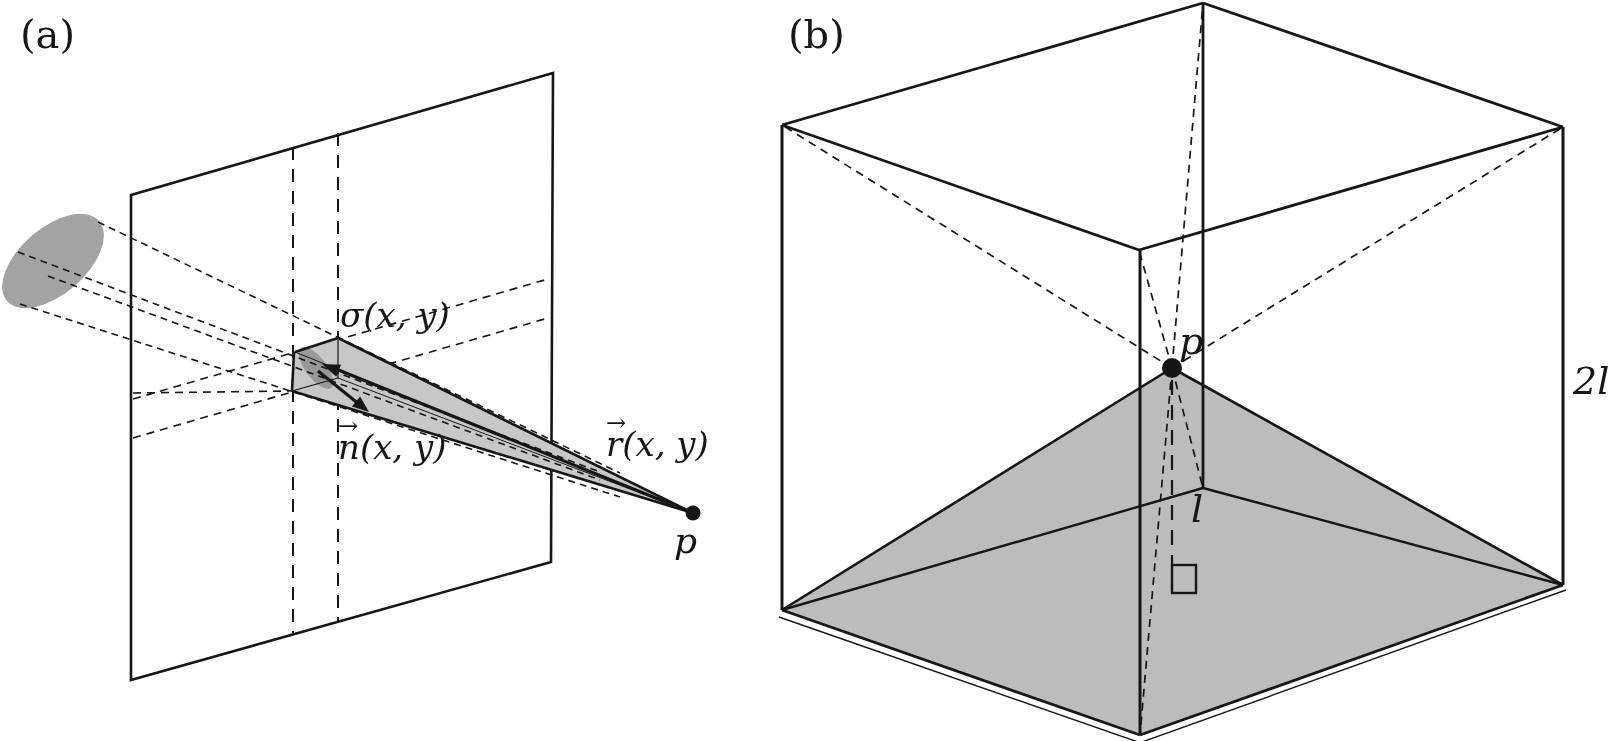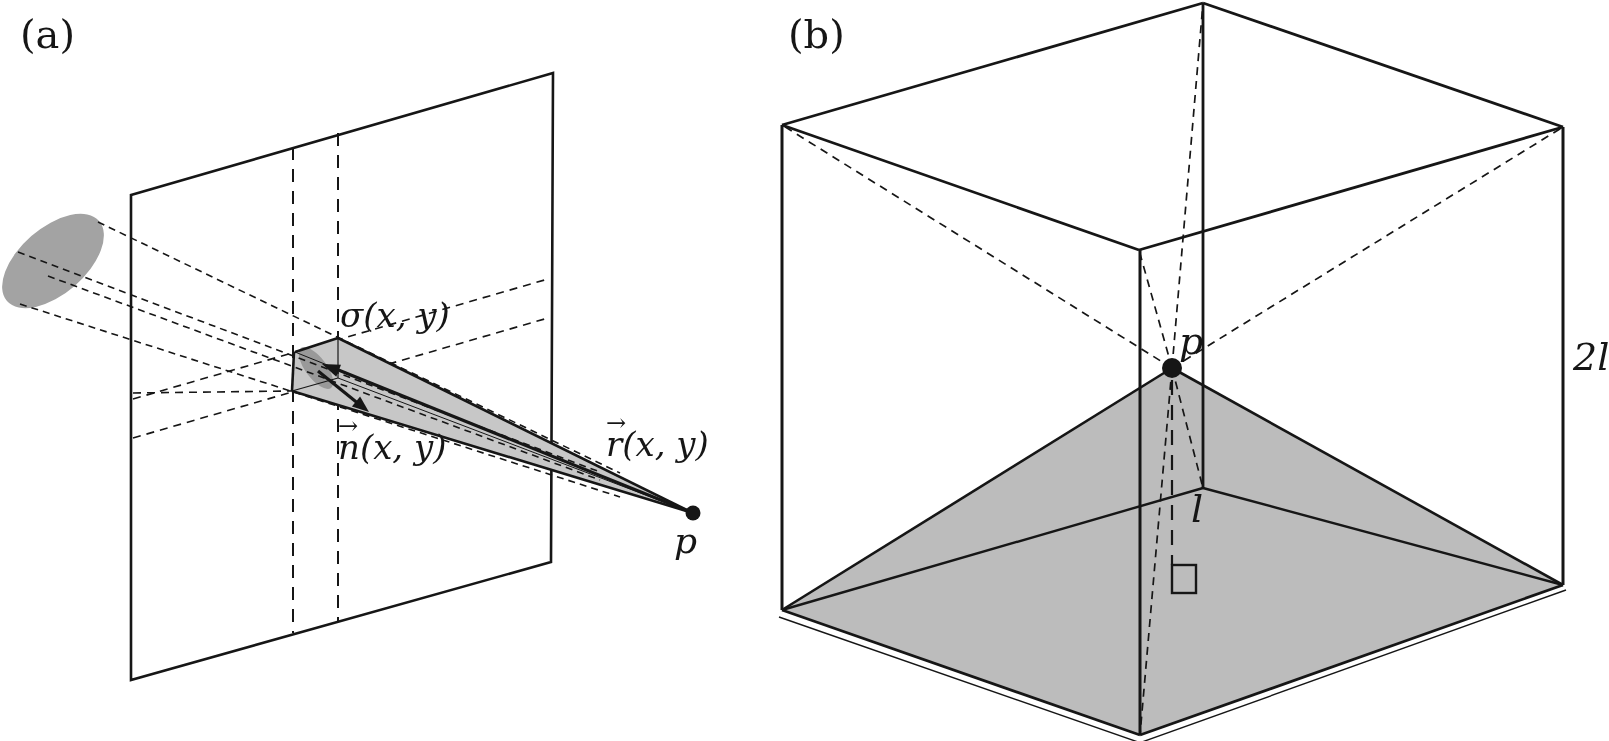--- a/index.html
+++ b/index.html
@@ -120,14 +120,14 @@
   </div>
 
   <div class="label math" style="left:674px;top:523px;font-size:36px">p</div>
 
   <div class="label panel-tag" style="left:788px;top:14px">(b)</div>
 
   <div class="label math-big" style="left:1179px;top:322px">p</div>
 
   <div class="label math-big" style="left:1191px;top:490px">l</div>
 
-  <div class="label math-big" style="left:1573px;top:338px">2l</div>
+  <div class="label math-big" style="left:1573px;top:362px">2l</div>
 </div>
 
 </body></html>

